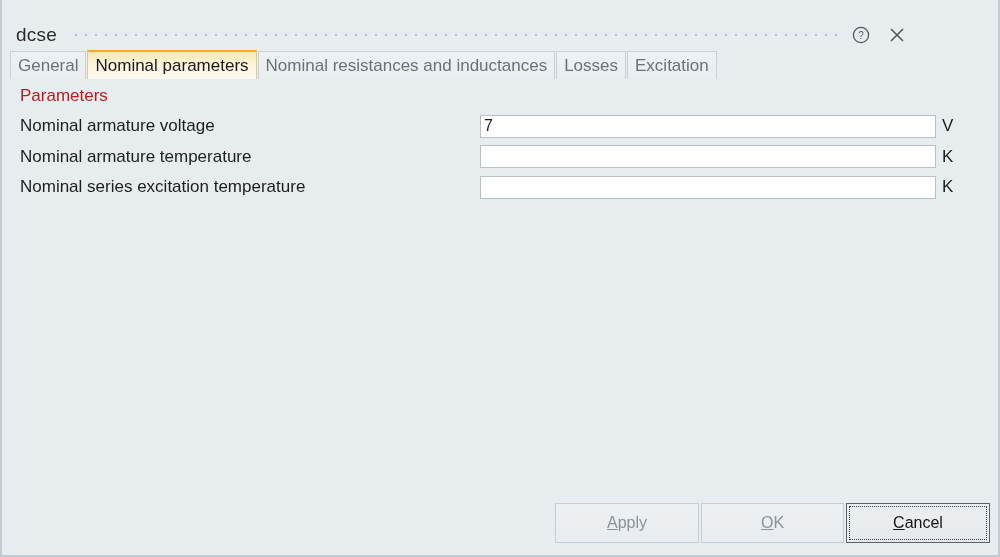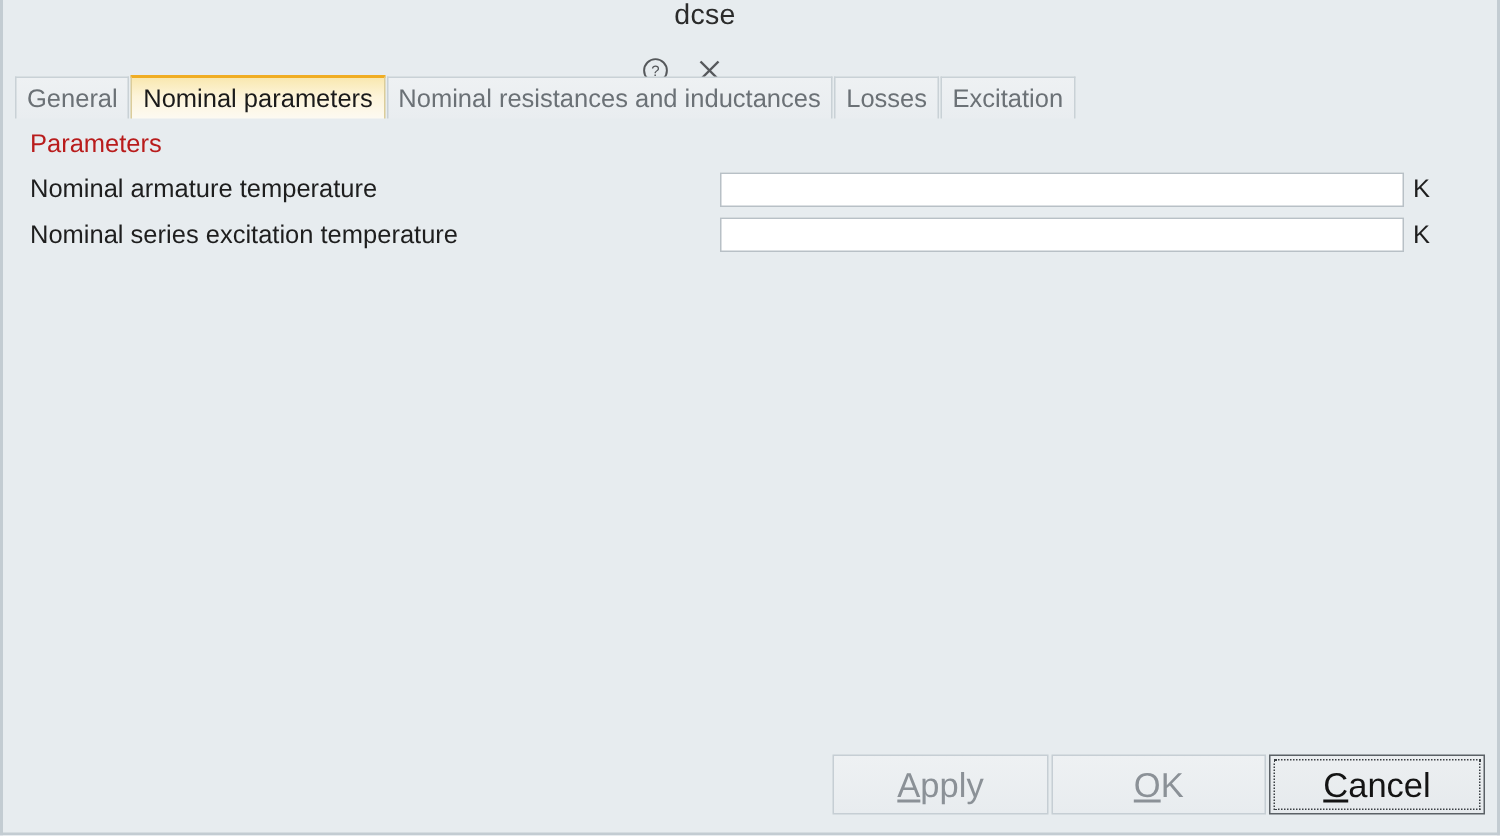--- a/index.html
+++ b/index.html
@@ -23,23 +23,22 @@
     overflow: hidden;
   }
 
   
   .titlebar {
     position: absolute;
     left: 0; top: 0;
     width: 922px;
     height: 46px;
     display: flex;
-    align-items: center;
+    align-items: flex-end;
     background: #e7ecef;
-    flex-direction: column;
   }
   .title-text {
     margin-left: 14px;
     font-size: 19px;
     color: #2b2b2b;
     white-space: nowrap;
     letter-spacing: 0.2px;
   }
   .grip {
     flex: 1 1 auto;
@@ -166,21 +165,21 @@
     height: 44px;
   }
   .btn {
     position: absolute;
     top: 0;
     height: 40px;
     box-sizing: border-box;
     background: linear-gradient(to bottom, #eef1f3 0%, #e8ecef 100%);
     border: 1px solid #c6ced4;
     font-family: "Liberation Sans", sans-serif;
-    font-size: 23px;
+    font-size: 16px;
     color: #8b9197;
     display: flex;
     align-items: center;
     justify-content: center;
     padding: 0;
   }
   .btn.enabled {
     color: #141414;
     border: 1px solid #5b6166;
     background: linear-gradient(to bottom, #eceff1 0%, #e6eaed 100%);
@@ -224,20 +223,25 @@
     <div class="tab">Nominal resistances and inductances</div>
     <div class="tab">Losses</div>
     <div class="tab">Excitation</div>
   </div>
 
   <div class="content">
     <div class="section-title">Parameters</div>
 
     <div class="rows">
 
+      <div class="row">
+        <div class="row-label">Nominal armature voltage</div>
+        <input class="row-input" style="left: 478px; width: 456px;" type="text" value="7">
+        <div class="row-unit" style="left:940px;">V</div>
+      </div>
 
 
 
       <div class="row">
         <div class="row-label">Nominal armature temperature</div>
         <input class="row-input" style="left: 478px; width: 456px;" type="text" value="">
         <div class="row-unit" style="left:940px;">K</div>
       </div>
 
       <div class="row">

